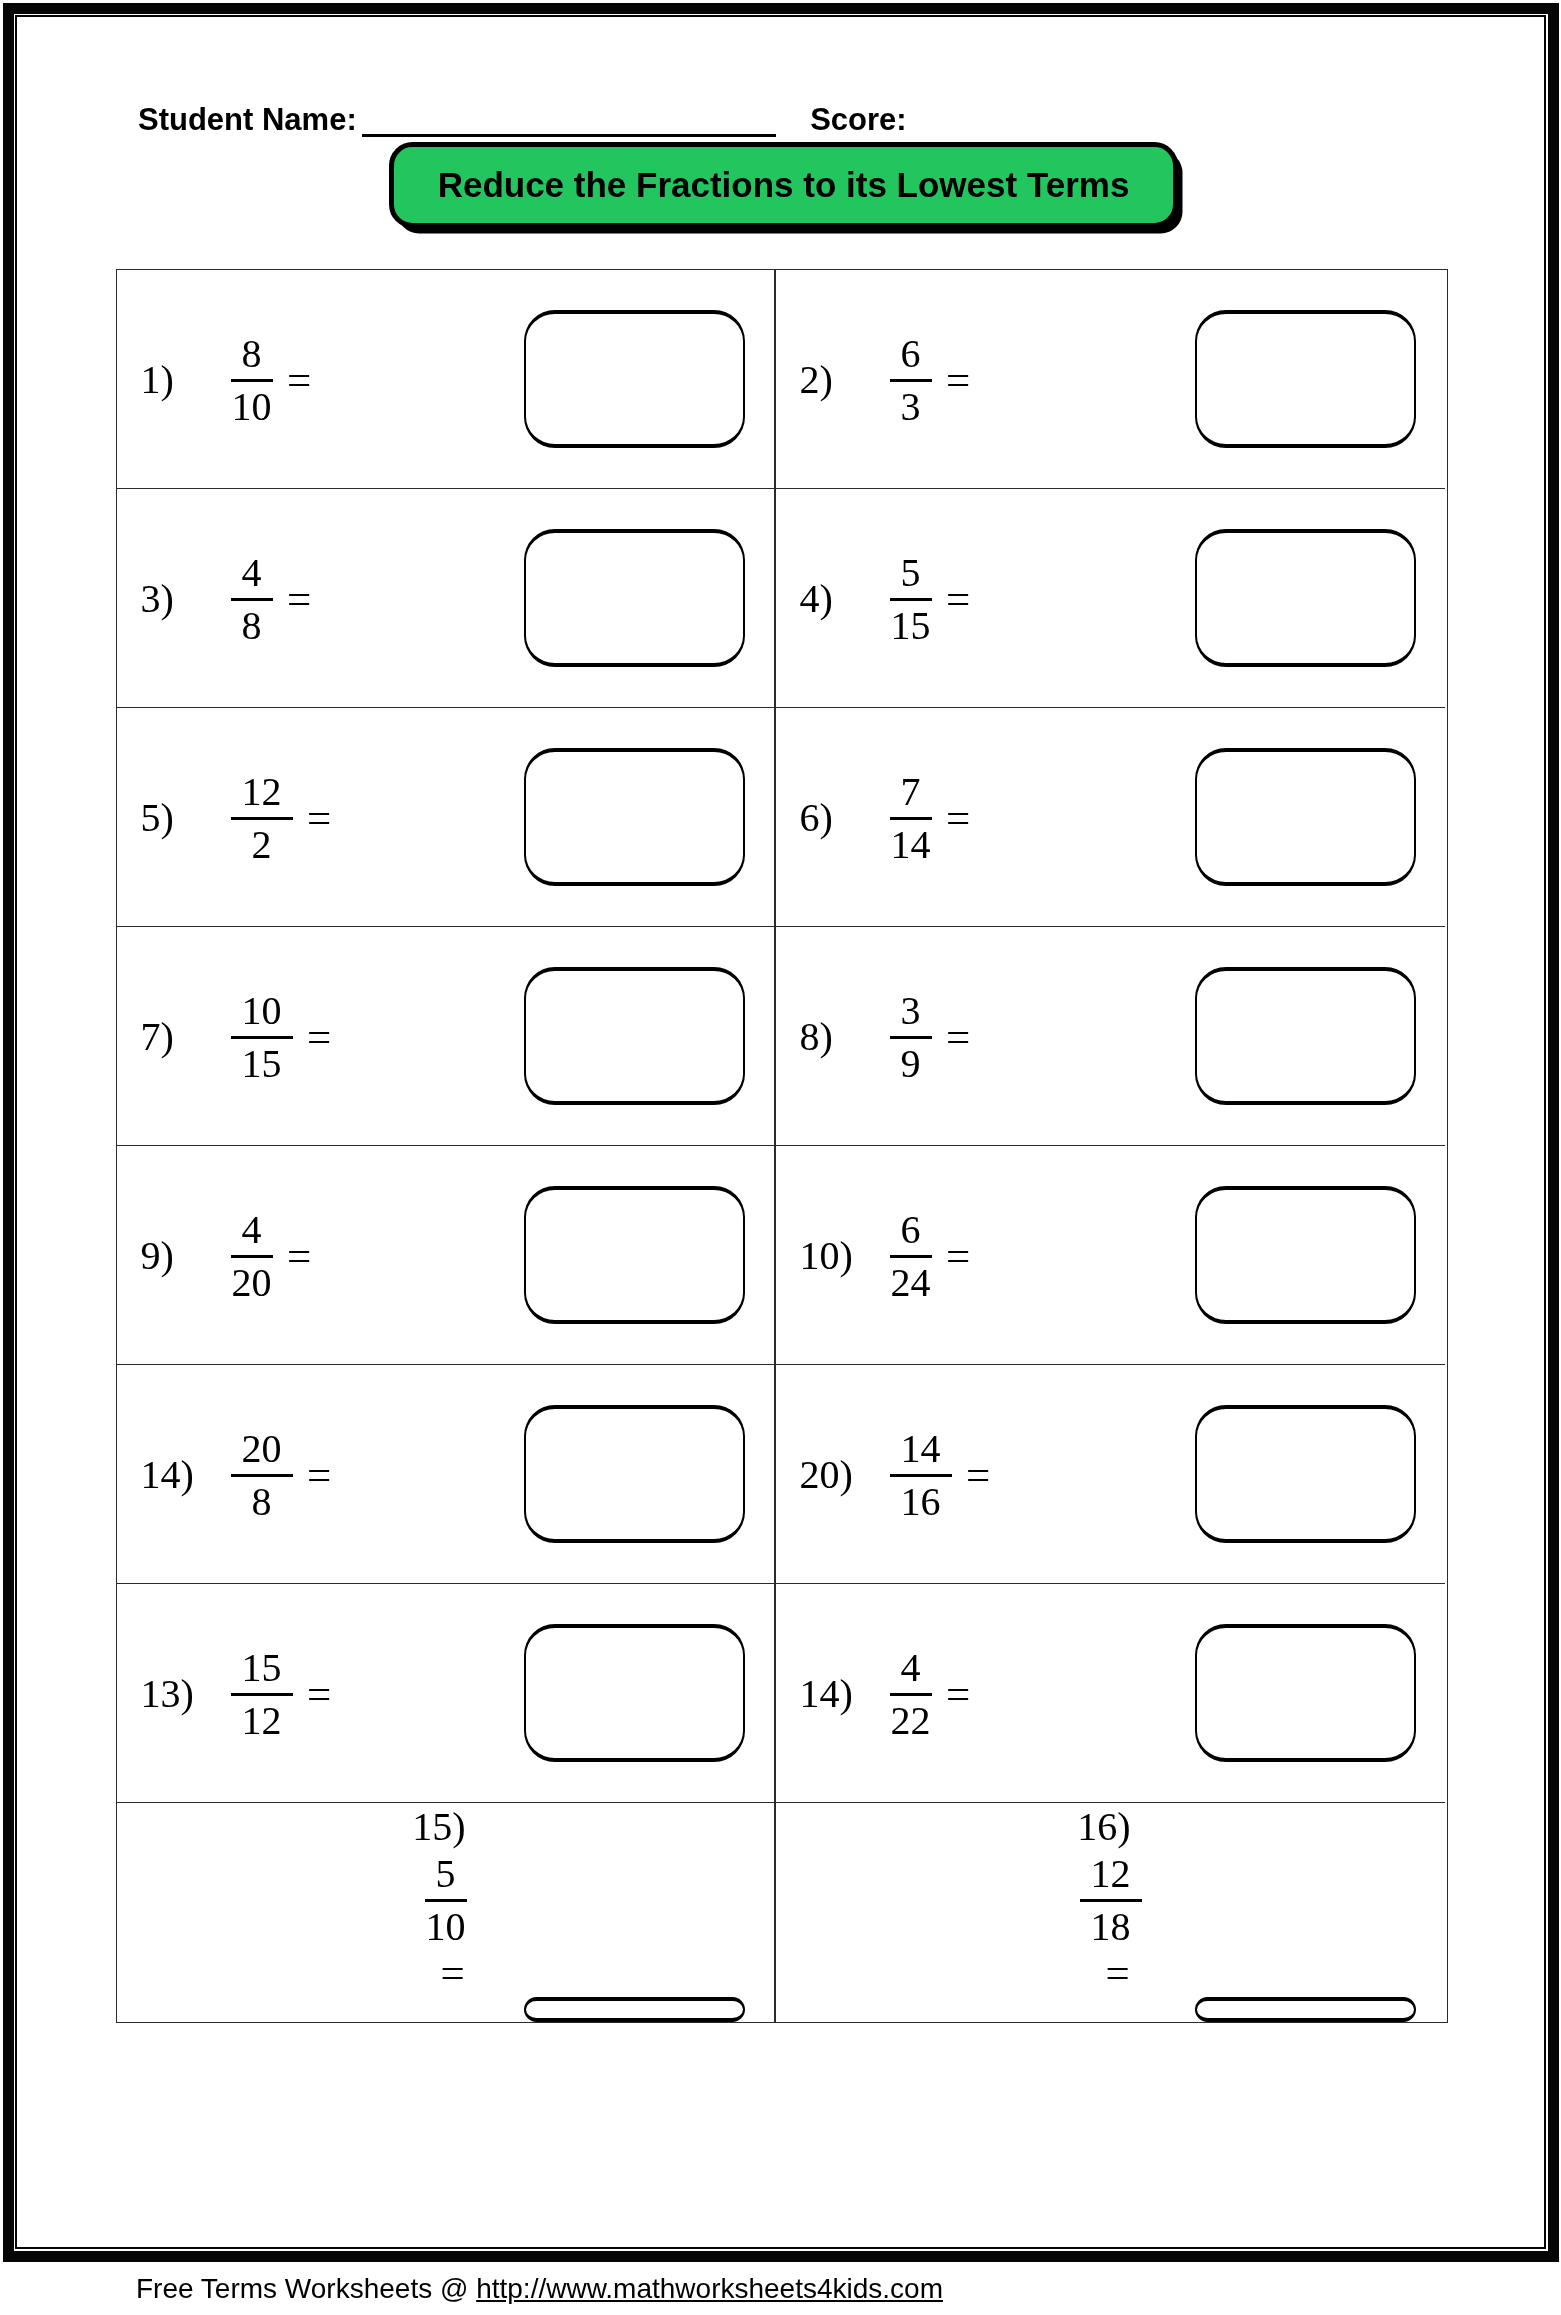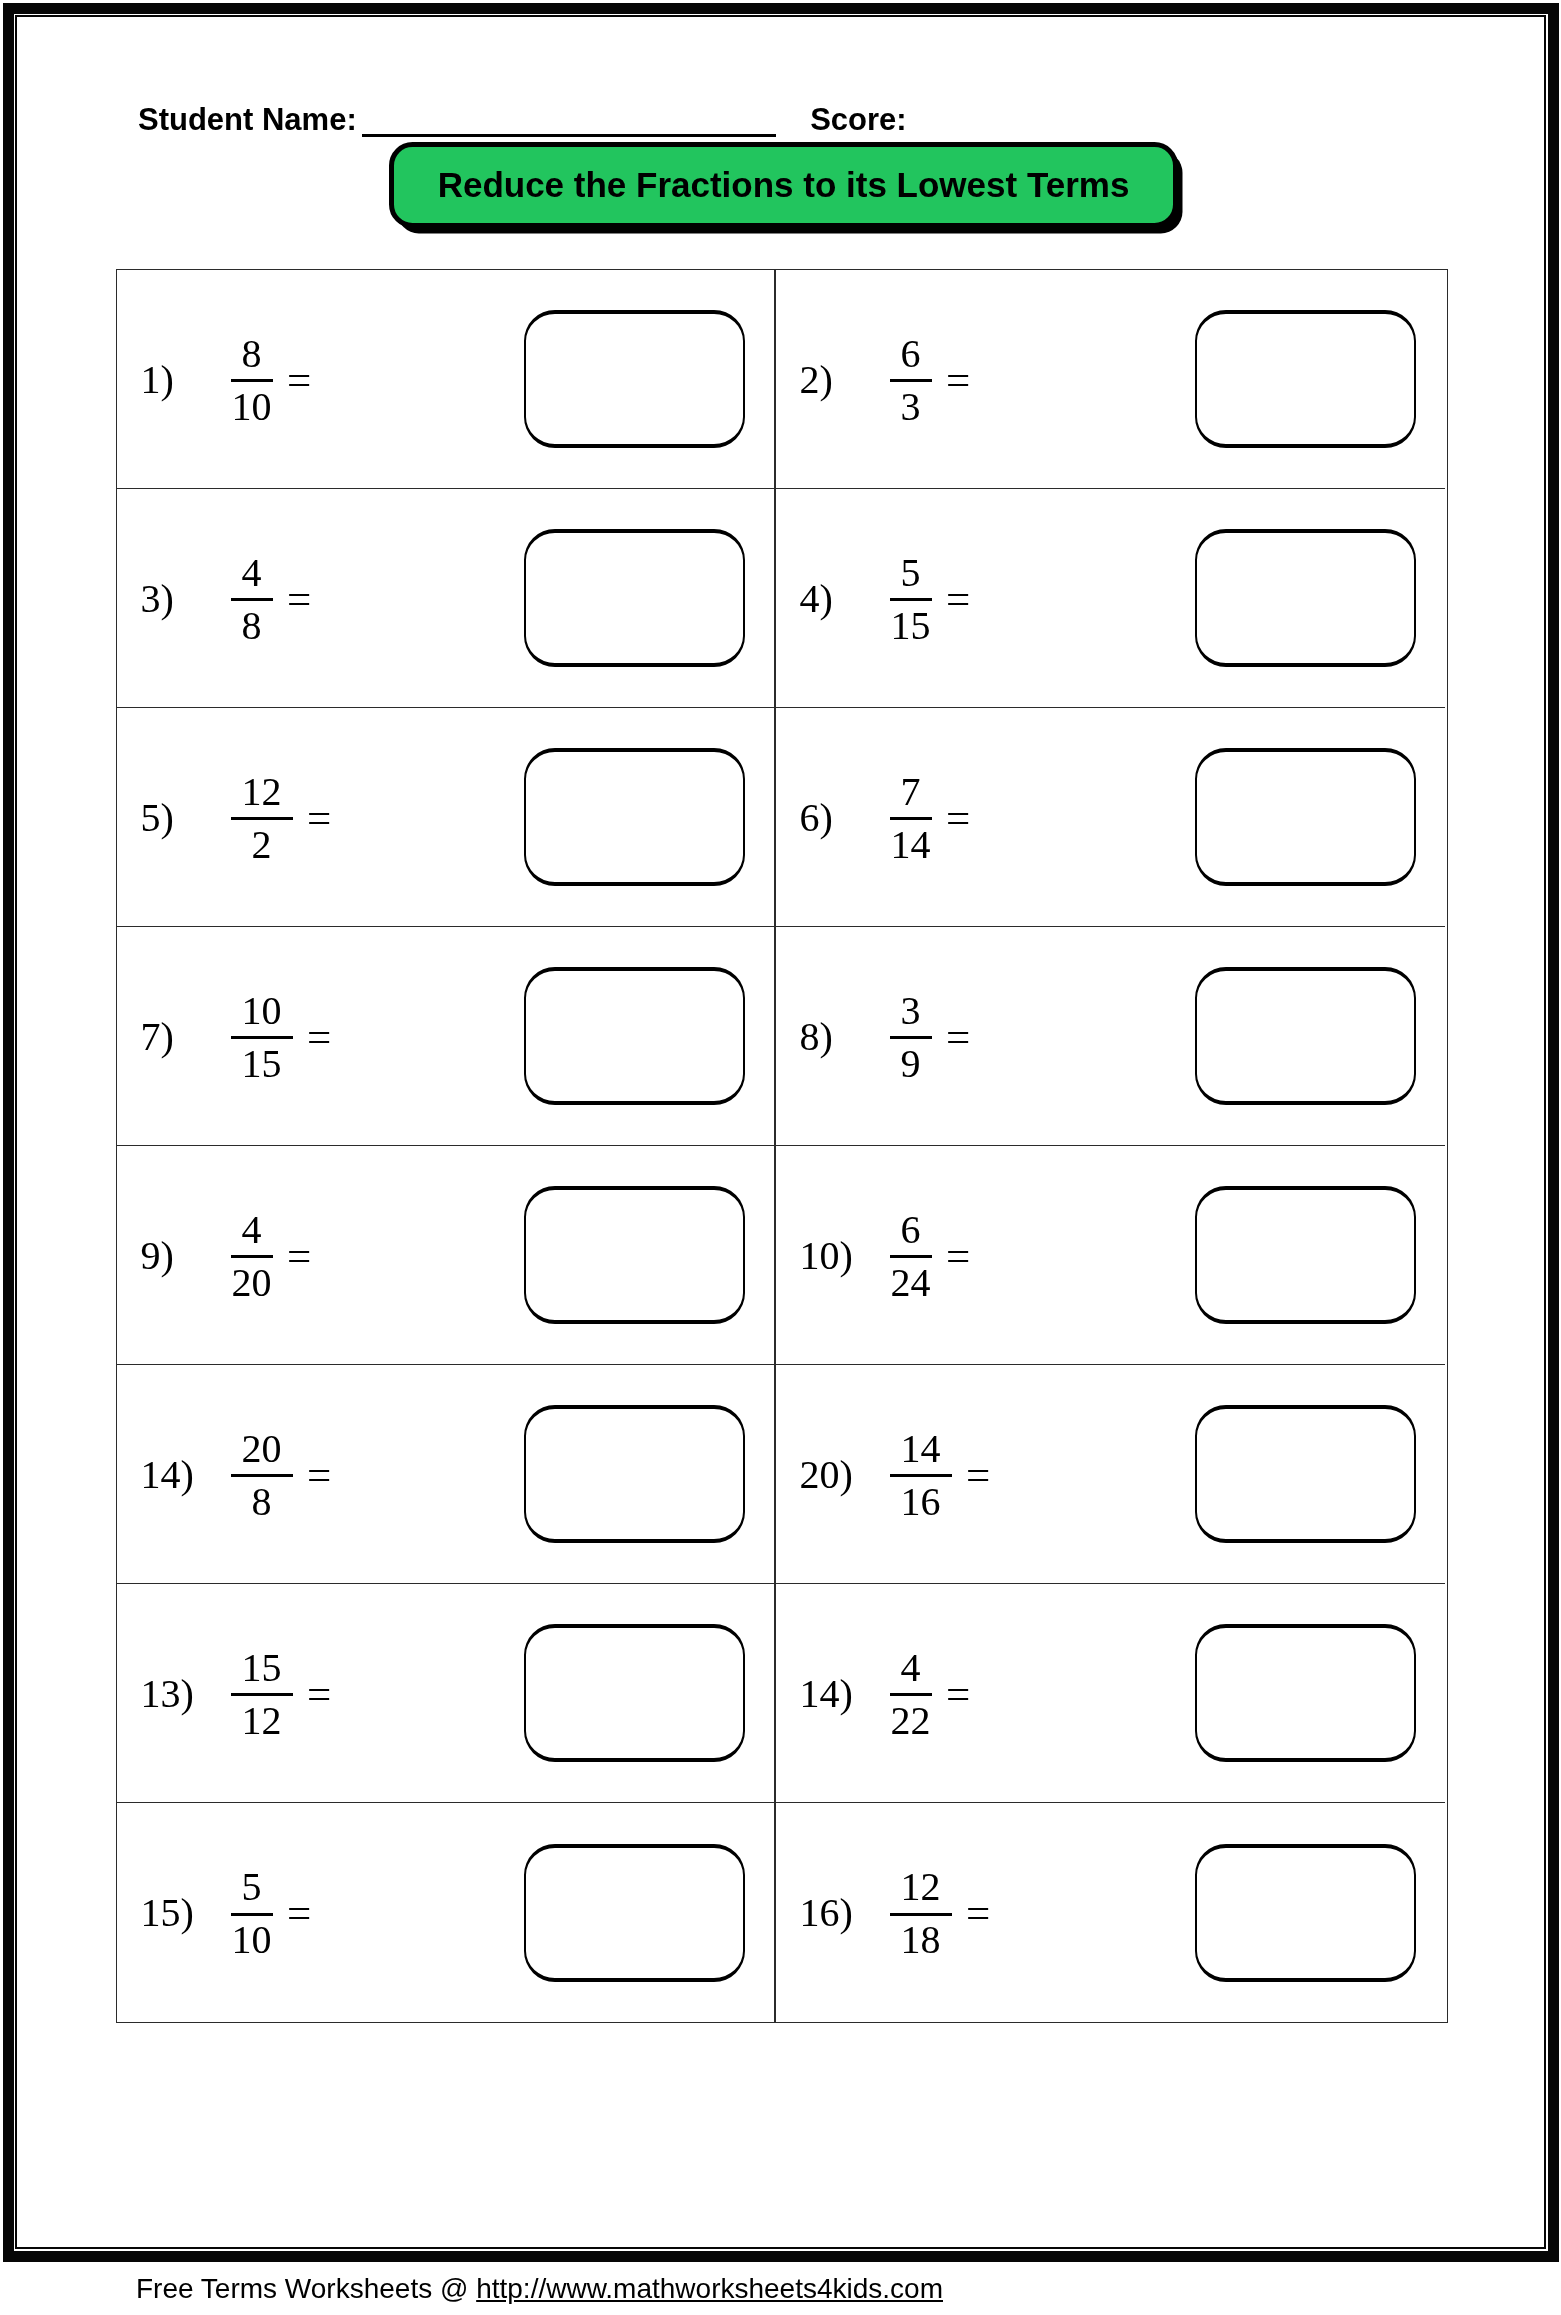--- a/index.html
+++ b/index.html
@@ -67,21 +67,21 @@
     grid-template-columns:659px 669px;
     grid-auto-rows:219px;
     background:#fff;
   }
   .cell {
     box-sizing:border-box;
     border-bottom:1.8px solid #2b2b2b;
     display:flex; align-items:center;
   }
   .cell:nth-child(odd) { border-right:2.7px solid #2b2b2b; }
-  .cell:nth-last-child(-n+2) { border-bottom:none; }
+  .cell:nth-last-child(-n+2) { border-bottom:none;flex-direction:column; }
 
   .pnum {
     font-family:"Liberation Serif", serif;
     font-size:40px;
     margin-left:23.5px;
     min-width:90px;
   }
   .frac {
     font-family:"Liberation Serif", serif;
     font-size:40px; line-height:1.08;

